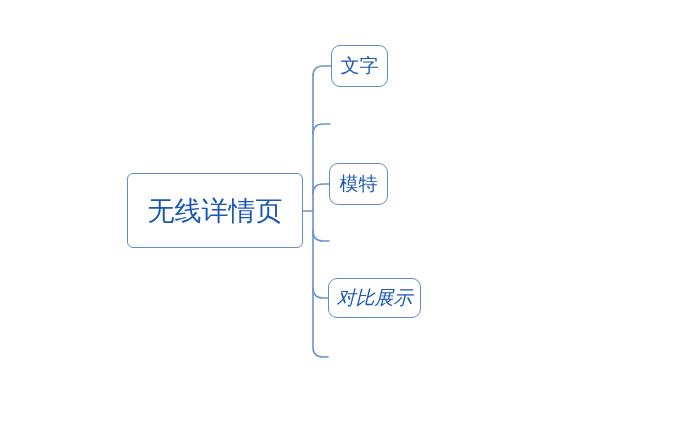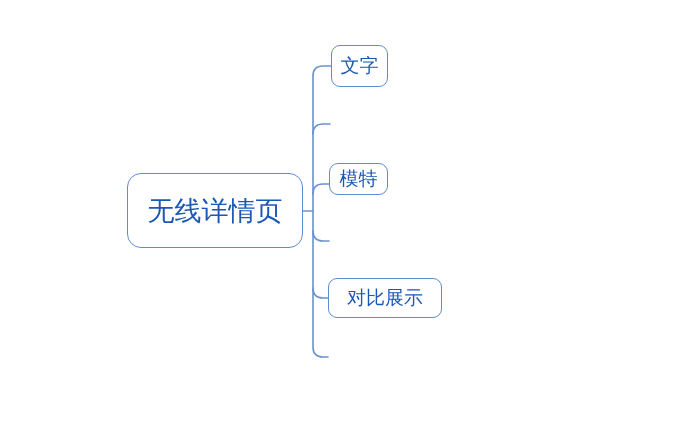--- a/index.html
+++ b/index.html
@@ -29,32 +29,32 @@
     color: var(--node-text, #1b57b5);
     display: flex;
     align-items: center;
     justify-content: center;
     white-space: nowrap;
     cursor: default;
   }
   .node.root {
     left: 127px; top: 173px;
     width: 176px; height: 75px;
-    border-radius: 14px;
+    border-radius: 6px;
     font-size: 27px;
   }
   .node.child {
     border-radius: 9px;
     font-size: 19px;
   }
   .child.c0 { left: 331px; top: 45px;  width: 57px; height: 42px; }
   .child.c1 { left: 330px; top: 102px; width: 58px; height: 43px; }
-  .child.c2 { left: 329px; top: 163px; width: 59px; height: 32px; }
+  .child.c2 { left: 329px; top: 163px; width: 59px; height: 42px; }
   .child.c3 { left: 329px; top: 221px; width: 93px; height: 41px; }
-  .child.c4 { left: 328px; top: 278px; width: 114px; height: 40px; }
+  .child.c4 { left: 328px; top: 278px; width: 93px; height: 40px; font-style: italic; }
   .child.c5 { left: 328px; top: 337px; width: 55px; height: 40px; }
 </style>
 </head>
 <body>
 
 <div class="canvas">
 
   <svg class="connectors" width="675" height="435" viewBox="0 0 675 435">
 
     <path d="M303 211 L313 211" fill="none" stroke-width="1.6" stroke-linecap="round" stroke="#6b92d0"></path>

